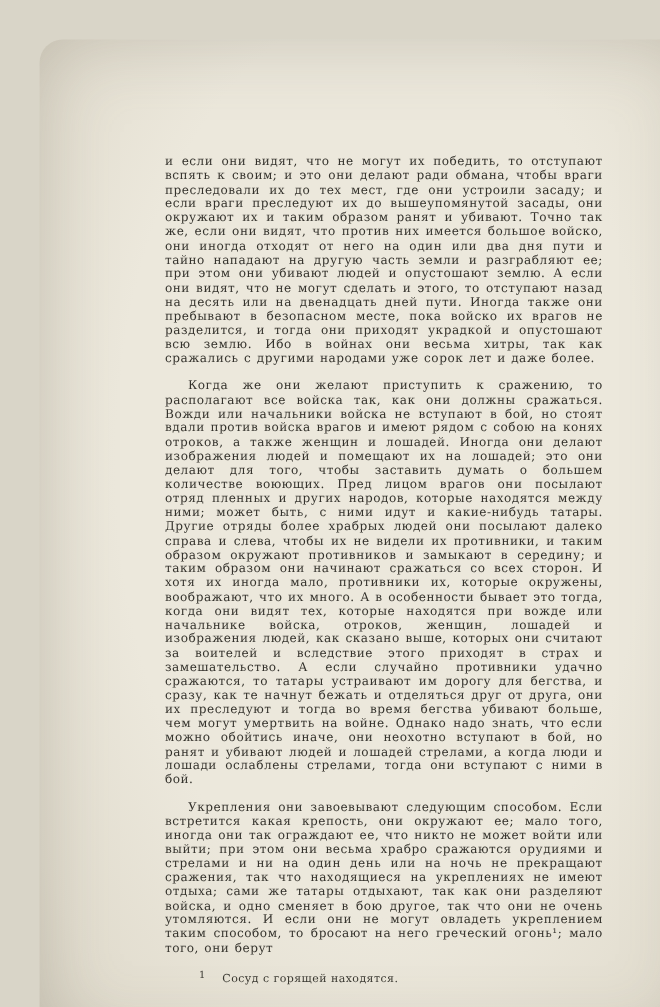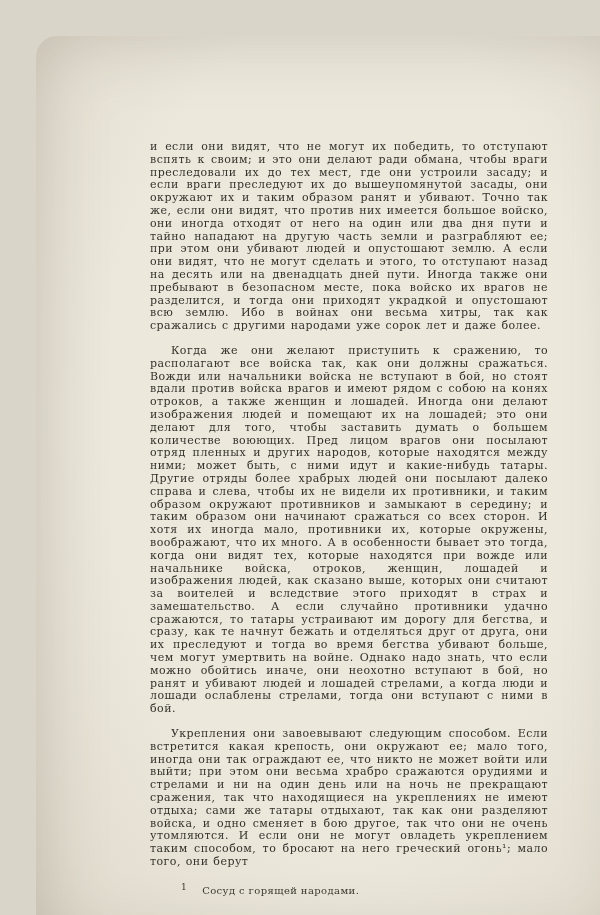--- a/index.html
+++ b/index.html
@@ -56,21 +56,21 @@
 </head>
 <body>
 
 <div class="page">
   <div class="text-block">
     <p class="para no-indent">и если они видят, что не могут их победить, то отступают вспять к своим; и это они делают ради обмана, чтобы враги преследовали их до тех мест, где они устроили засаду; и если враги преследуют их до вышеупомянутой засады, они окружают их и таким образом ранят и убивают. Точно так же, если они видят, что против них имеется большое войско, они иногда отходят от него на один или два дня пути и тайно нападают на другую часть земли и разграбляют ее; при этом они убивают людей и опустошают землю. А если они видят, что не могут сделать и этого, то отступают назад на десять или на двенадцать дней пути. Иногда также они пребывают в безопасном месте, пока войско их врагов не разделится, и тогда они приходят украдкой и опустошают всю землю. Ибо в войнах они весьма хитры, так как сражались с другими народами уже сорок лет и даже более.</p>
     <p class="para">Когда же они желают приступить к сражению, то располагают все войска так, как они должны сражаться. Вожди или начальники войска не вступают в бой, но стоят вдали против войска врагов и имеют рядом с собою на конях отроков, а также женщин и лошадей. Иногда они делают изображения людей и помещают их на лошадей; это они делают для того, чтобы заставить думать о большем количестве воюющих. Пред лицом врагов они посылают отряд пленных и других народов, которые находятся между ними; может быть, с ними идут и какие-нибудь татары. Другие отряды более храбрых людей они посылают далеко справа и слева, чтобы их не видели их противники, и таким образом окружают противников и замыкают в середину; и таким образом они начинают сражаться со всех сторон. И хотя их иногда мало, противники их, которые окружены, воображают, что их много. А в особенности бывает это тогда, когда они видят тех, которые находятся при вожде или начальнике войска, отроков, женщин, лошадей и изображения людей, как сказано выше, которых они считают за воителей и вследствие этого приходят в страх и замешательство. А если случайно противники удачно сражаются, то татары устраивают им дорогу для бегства, и сразу, как те начнут бежать и отделяться друг от друга, они их преследуют и тогда во время бегства убивают больше, чем могут умертвить на войне. Однако надо знать, что если можно обойтись иначе, они неохотно вступают в бой, но ранят и убивают людей и лошадей стрелами, а когда люди и лошади ослаблены стрелами, тогда они вступают с ними в бой.</p>
     <p class="para">Укрепления они завоевывают следующим способом. Если встретится какая крепость, они окружают ее; мало того, иногда они так ограждают ее, что никто не может войти или выйти; при этом они весьма храбро сражаются орудиями и стрелами и ни на один день или на ночь не прекращают сражения, так что находящиеся на укреплениях не имеют отдыха; сами же татары отдыхают, так как они разделяют войска, и одно сменяет в бою другое, так что они не очень утомляются. И если они не могут овладеть укреплением таким способом, то бросают на него греческий огонь¹; мало того, они берут</p>
 
     <div class="footnote">
-      <span class="marker">1</span><span>Сосуд с горящей народами.</span>
+      <span class="marker">1</span><span>Сосуд с горящей находятся.</span>
     </div>
 
     <div class="page-footer">
       <span>3</span>
       <span>44</span>
     </div>
   </div>
 </div>
 
 </body></html>

